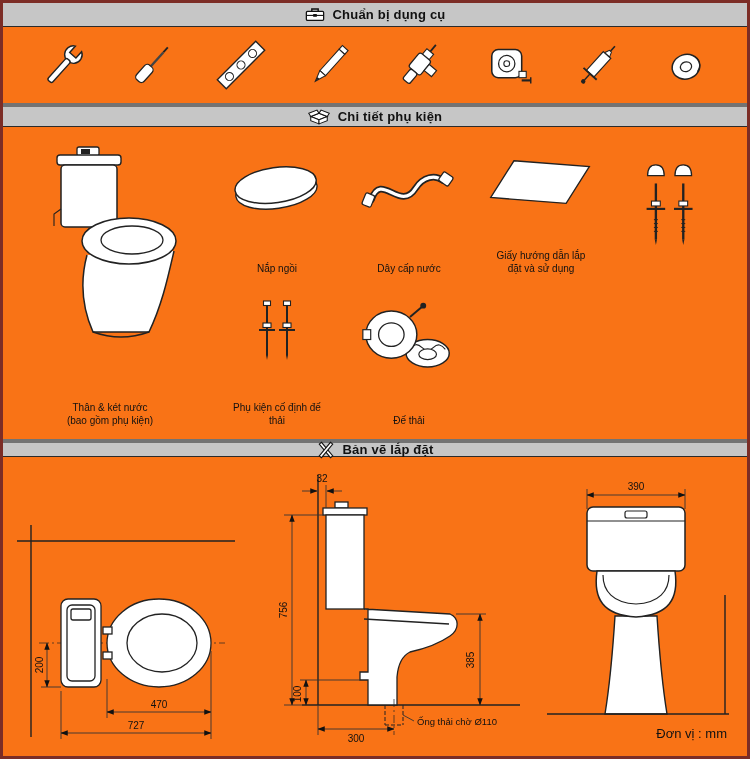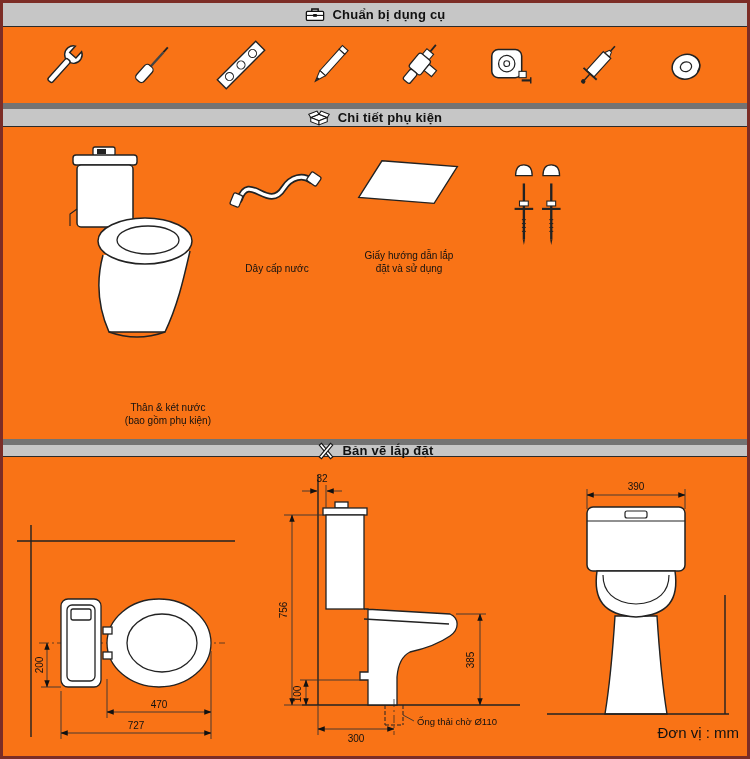--- a/index.html
+++ b/index.html
@@ -7,39 +7,39 @@
   body { font-family:"Liberation Sans", sans-serif; color:#111; }
   .page {
     width:750px; height:759px;
     border:3px solid var(--border-color, #7c2d26);
     background:#f97316;
     display:flex; flex-direction:column; overflow:hidden;
   }
   .sec-header {
     flex:0 0 auto; height:24px;
     background:var(--header-bg, #c6c6c6);
-    border-top:6px solid #737373; border-bottom:1px solid #2b2b2b;
+    border-top:4px solid #737373; border-bottom:1px solid #2b2b2b;
     display:flex; align-items:center; justify-content:center; gap:8px;
   }
   .sec-header.first { border-top:none; }
   .sec-header.tall { height:18px; }
   .sec-title { font-size:13px; font-weight:bold; letter-spacing:.2px; }
   .hdr-icon { display:flex; align-items:center; }
   .hdr-icon svg { display:block; }
 
   .tools-row {
     flex:0 0 auto; height:76px;
     display:flex; align-items:center; justify-content:space-around;
     padding:0 16px;
   }
   .tools-row svg { display:block; }
 
   .parts-body { flex:0 0 auto; height:312px; display:flex; padding:6px 8px 2px 6px; }
   .main-part {
-    width:202px; display:flex; flex-direction:column; align-items:flex-end;
+    width:202px; display:flex; flex-direction:column; align-items:center;
     padding-top:6px; padding-bottom:10px;
   }
   .main-part svg { display:block; }
   .part-label {
     margin-top:auto; text-align:center; font-size:10px; line-height:1.3;
     max-width:150px;
   }
   .parts-grid {
     flex:1; display:grid;
     grid-template-columns:repeat(4, 1fr);
@@ -52,21 +52,21 @@
 
   .draw-body {
     flex:0 0 auto; height:291px; position:relative;
     display:flex; align-items:flex-start; justify-content:space-between;
     padding:2px 10px;
   }
   .draw-body svg { display:block; }
   .view-top   { margin-top:52px; }
   .view-side  { margin-top:8px; }
   .view-front { margin-top:16px; }
-  .unit-label { position:absolute; right:8px; bottom:7px; font-size:15px; }
+  .unit-label { position:absolute; right:20px; bottom:7px; font-size:13px; }
 
   svg text { fill:#111; }
 </style>
 </head>
 <body>
 
 <div class="page">
 
   <div class="sec-header first">
     <span class="hdr-icon">
@@ -174,20 +174,31 @@
         <path d="M36 70 l-7 5 v12" fill="none" stroke="#222" stroke-width="1.1"></path>
       </svg>
       <div class="part-label">
         <div>Thân &amp; két nước</div>
         <div>(bao gồm phụ kiện)</div>
       </div>
     </div>
 
     <div class="parts-grid">
 
+      <div class="part-cell">
+        <div class="part-img">
+          <svg width="108" height="76" viewBox="0 0 110 78">
+            <g transform="rotate(-8 54 38)">
+              <ellipse cx="54" cy="41" rx="42" ry="18" fill="#fff" stroke="#222" stroke-width="1.4"></ellipse>
+              <ellipse cx="54" cy="35" rx="42" ry="18" fill="#fff" stroke="#222" stroke-width="1.5"></ellipse>
+            </g>
+          </svg>
+        </div>
+        <div class="part-label">Nắp ngồi</div>
+      </div>
 
       <div class="part-cell">
         <div class="part-img">
           <svg width="106" height="70" viewBox="0 0 110 70">
             <path d="M16 46 C 26 16 46 60 62 34 C 70 22 82 20 90 26" fill="none" stroke="#222" stroke-width="7" stroke-linecap="round"></path>
             <path d="M16 46 C 26 16 46 60 62 34 C 70 22 82 20 90 26" fill="none" stroke="#fff" stroke-width="3.4" stroke-linecap="round"></path>
             <rect x="8" y="40" width="10" height="13" rx="2" fill="#fff" stroke="#222" stroke-width="1.3" transform="rotate(22 13 46)"></rect>
             <rect x="87" y="19" width="12" height="11" rx="2" fill="#fff" stroke="#222" stroke-width="1.3" transform="rotate(35 93 25)"></rect>
           </svg>
         </div>
@@ -218,21 +229,55 @@
               <rect x="51" y="43" width="9" height="5" fill="#fff" stroke-width="1.1"></rect>
               <line x1="46" y1="51" x2="65" y2="51" stroke-width="2.2"></line>
               <path d="M53.5 62 h4 M53.5 66 h4 M53.5 70 h4 M53.5 74 h4" stroke-width="1"></path>
             </g>
             <path d="M26.3 82 L27.5 88 L28.7 82 Z" fill="#222"></path>
             <path d="M54.3 82 L55.5 88 L56.7 82 Z" fill="#222"></path>
           </svg>
         </div>
       </div>
 
-
+      <div class="part-cell">
+        <div class="part-img">
+          <svg width="70" height="82" viewBox="0 0 70 82">
+            <g stroke="#222">
+              <rect x="21.5" y="8" width="7" height="4.5" fill="#fff" stroke-width="1.1"></rect>
+              <line x1="25" y1="12.5" x2="25" y2="62" stroke-width="2"></line>
+              <rect x="21" y="30" width="8" height="4.5" fill="#fff" stroke-width="1.1"></rect>
+              <line x1="17" y1="37" x2="33" y2="37" stroke-width="2"></line>
+              <rect x="41.5" y="8" width="7" height="4.5" fill="#fff" stroke-width="1.1"></rect>
+              <line x1="45" y1="12.5" x2="45" y2="62" stroke-width="2"></line>
+              <rect x="41" y="30" width="8" height="4.5" fill="#fff" stroke-width="1.1"></rect>
+              <line x1="37" y1="37" x2="53" y2="37" stroke-width="2"></line>
+            </g>
+            <path d="M24 62 L25 67 L26 62 Z" fill="#222"></path>
+            <path d="M44 62 L45 67 L46 62 Z" fill="#222"></path>
+          </svg>
+        </div>
+        <div class="part-label">Phụ kiện cố định đế thải</div>
+      </div>
+
+      <div class="part-cell">
+        <div class="part-img">
+          <svg width="108" height="84" viewBox="0 0 110 85">
+            <ellipse cx="74" cy="56" rx="22" ry="14" fill="#fff" stroke="#222" stroke-width="1.5"></ellipse>
+            <path d="M56 51 q6 -7 12 -1 q6 6 12 0 q6 -6 12 2" fill="none" stroke="#222" stroke-width="1.1"></path>
+            <ellipse cx="74" cy="57" rx="9" ry="5.5" fill="#fff" stroke="#222" stroke-width="1.2"></ellipse>
+            <ellipse cx="37" cy="37" rx="26" ry="24" fill="#fff" stroke="#222" stroke-width="1.5"></ellipse>
+            <ellipse cx="37" cy="37" rx="13" ry="12" fill="#fff" stroke="#222" stroke-width="1.3"></ellipse>
+            <rect x="8" y="32" width="8" height="10" fill="#fff" stroke="#222" stroke-width="1.2"></rect>
+            <line x1="56" y1="19" x2="68" y2="9" stroke="#222" stroke-width="2"></line>
+            <circle cx="69.5" cy="7.5" r="3" fill="#222"></circle>
+          </svg>
+        </div>
+        <div class="part-label">Đế thải</div>
+      </div>
 
 
     </div>
   </div>
 
   <div class="sec-header tall">
     <span class="hdr-icon">
       <svg width="18" height="18" viewBox="0 0 20 20">
         <polygon points="2.5,3.5 5,1.5 17.5,16.5 15,18.5" fill="#fff" stroke="#111" stroke-width="1.2"></polygon>
         <polygon points="17.5,3.5 15,1.5 2.5,16.5 5,18.5" fill="#fff" stroke="#111" stroke-width="1.2"></polygon>

